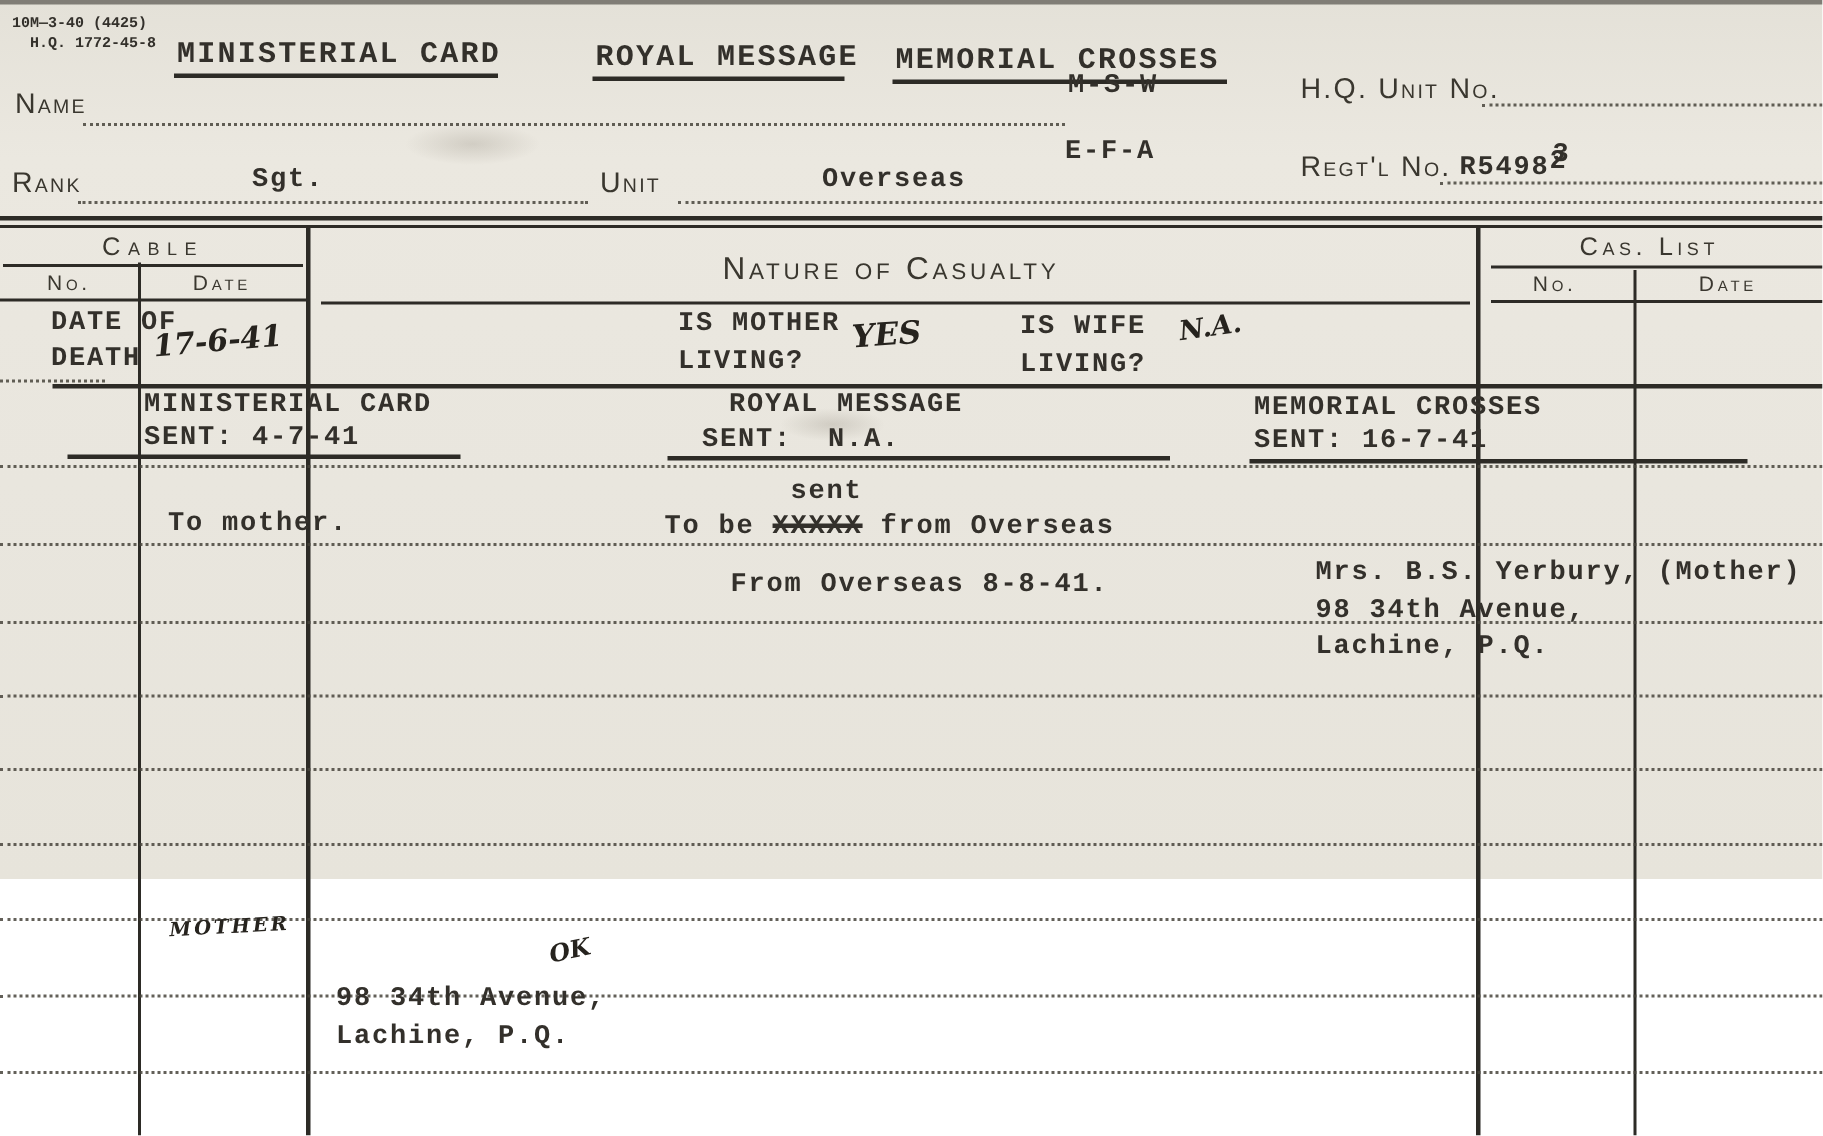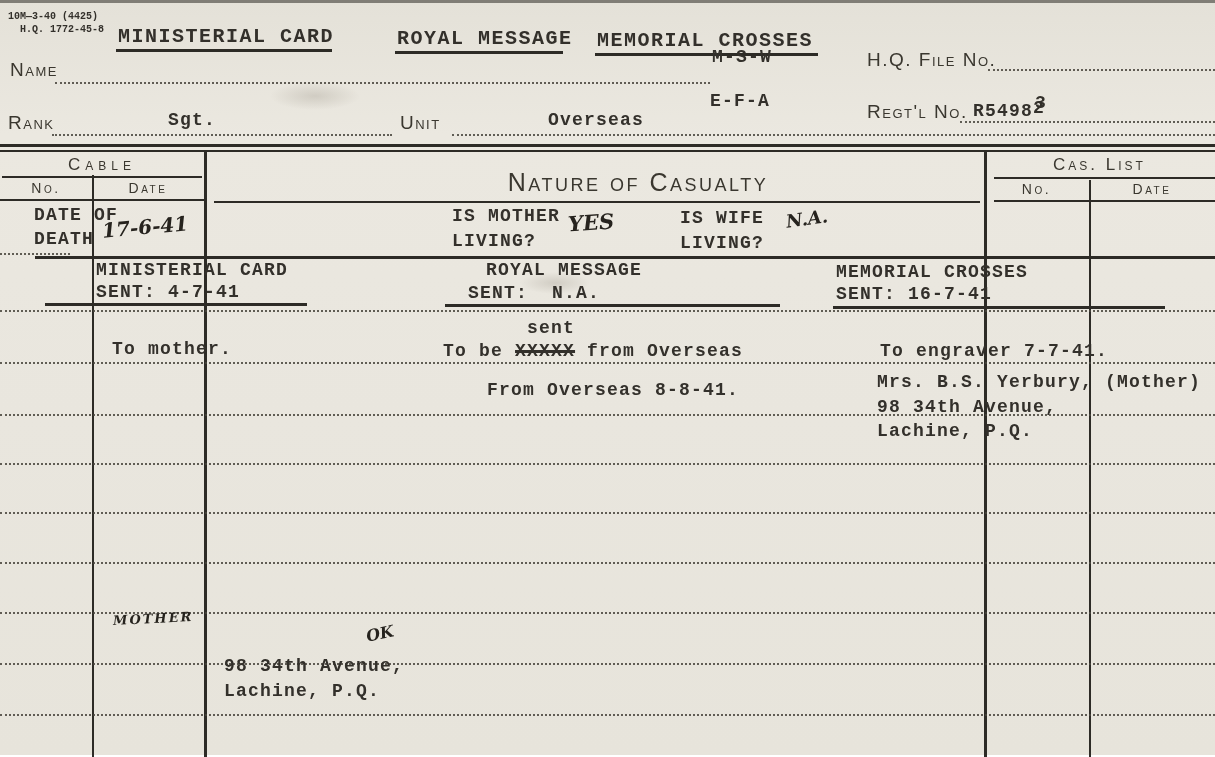--- a/index.html
+++ b/index.html
@@ -1,31 +1,31 @@
 <!DOCTYPE html>
 <html><head>
 <meta charset="utf-8">
 <style>
   html,body{margin:0;padding:0;}
   body{width:1215px;height:757px;overflow:hidden;
        font-family:"Liberation Sans",sans-serif;}
-  #card{position:relative;width:1215px;height:755px;
+  #card{position:relative;width:1215px;height:586px;
         background:linear-gradient(180deg,#e4e1d8 0%,#ebe8e0 18%,#e9e6de 55%,#e7e4db 100%);
         color:#312e29;}
   
   .t{position:absolute;font-family:"Liberation Mono","DejaVu Sans Mono",monospace;
      font-weight:700;font-size:18px;letter-spacing:1.2px;color:#33302b;white-space:nowrap;}
   .t-lg{font-size:20px;letter-spacing:1.5px;}
   .t-sm{font-size:10px;letter-spacing:0;}
   
   .p{position:absolute;font-family:"Liberation Sans",sans-serif;font-variant:small-caps;
      font-weight:400;font-size:19px;letter-spacing:1.5px;color:#3a372f;white-space:nowrap;}
   .p-hdr{font-size:17px;letter-spacing:5px;}
   .p-sm{font-size:14px;letter-spacing:2.5px;}
-  .p-nature{font-size:25px;letter-spacing:2.5px;margin-left:44px;}
+  .p-nature{font-size:21px;letter-spacing:2.5px;}
   
   .h{position:absolute;font-family:"DejaVu Serif",serif;font-style:italic;font-weight:700;
      color:#26231e;white-space:nowrap;}
   
   .sl{position:absolute;background:#2d2b26;}
   .dl{position:absolute;height:0;border-top:2px dotted rgba(72,68,60,.85);}
   .vl{position:absolute;background:#2d2b26;}
   .ctr{text-align:center;}
   .xout{text-decoration:line-through;text-decoration-thickness:3px;}
   .overstrike{position:relative;display:inline-block;width:12px;height:18px;}
@@ -49,21 +49,21 @@
   <div class="t t-lg" style="left:118px;top:25px">MINISTERIAL CARD</div>
   <div class="sl" style="left:116px;top:49px;width:216px;height:3px"></div>
   <div class="t t-lg" style="left:397px;top:27px">ROYAL MESSAGE</div>
   <div class="sl" style="left:395px;top:51px;width:168px;height:3px"></div>
   <div class="t t-lg" style="left:597px;top:29px">MEMORIAL CROSSES</div>
   <div class="sl" style="left:595px;top:53px;width:223px;height:3px"></div>
 
   <div class="p" style="left:10px;top:59px">Name</div>
   <div class="dl" style="left:55px;top:82px;width:655px"></div>
   <div class="t" style="left:712px;top:47px">M-S-W</div>
-  <div class="p" style="left:867px;top:49px">H.Q. File No.</div>
+  <div class="p" style="left:867px;top:49px">H.Q. Unit No.</div>
   <div class="dl" style="left:988px;top:69px;width:227px"></div>
 
   <div class="t" style="left:710px;top:91px">E-F-A</div>
   <div class="p" style="left:867px;top:101px">Regt'l No.</div>
   <div class="dl" style="left:960px;top:121px;width:255px"></div>
   <div class="t" style="left:973px;top:98px"><span>R5498</span><span class="overstrike"><span class="old">2</span><span class="new">3</span></span></div>
 
   <div class="p" style="left:8px;top:112px">Rank</div>
   <div class="dl" style="left:52px;top:134px;width:340px"></div>
   <div class="t" style="left:168px;top:110px">Sgt.</div>
@@ -115,21 +115,20 @@
   <div class="sl" style="left:445px;top:304px;width:335px;height:3px"></div>
 
   <div class="t" style="left:836px;top:262px">MEMORIAL CROSSES</div>
   <div class="t" style="left:836px;top:284px"><span>SENT:</span>&nbsp;<span style="font-weight:900">16-7-41</span></div>
   <div class="sl" style="left:833px;top:306px;width:332px;height:3px"></div>
   <div class="dl" style="left:0;top:310px;width:1215px"></div>
 
   <div class="t" style="left:112px;top:339px">To mother.</div>
   <div class="t" style="left:527px;top:318px">sent</div>
   <div class="t" style="left:443px;top:341px"><span>To be</span>&nbsp;<span class="xout">XXXXX</span>&nbsp;<span>from Overseas</span></div>
-  <div class="t" style="left:880px;top:341px">To engraver 7-7-41.</div>
   <div class="dl" style="left:0;top:362px;width:1215px"></div>
 
   <div class="t" style="left:487px;top:380px">From Overseas 8-8-41.</div>
   <div class="t" style="left:877px;top:372px">Mrs. B.S. Yerbury, (Mother)</div>
   <div class="t" style="left:877px;top:397px">98 34th Avenue,</div>
   <div class="dl" style="left:0;top:414px;width:1215px"></div>
   <div class="t" style="left:877px;top:421px">Lachine, P.Q.</div>
 
   <div class="dl" style="left:0;top:463px;width:1215px"></div>
   <div class="dl" style="left:0;top:512px;width:1215px"></div>

